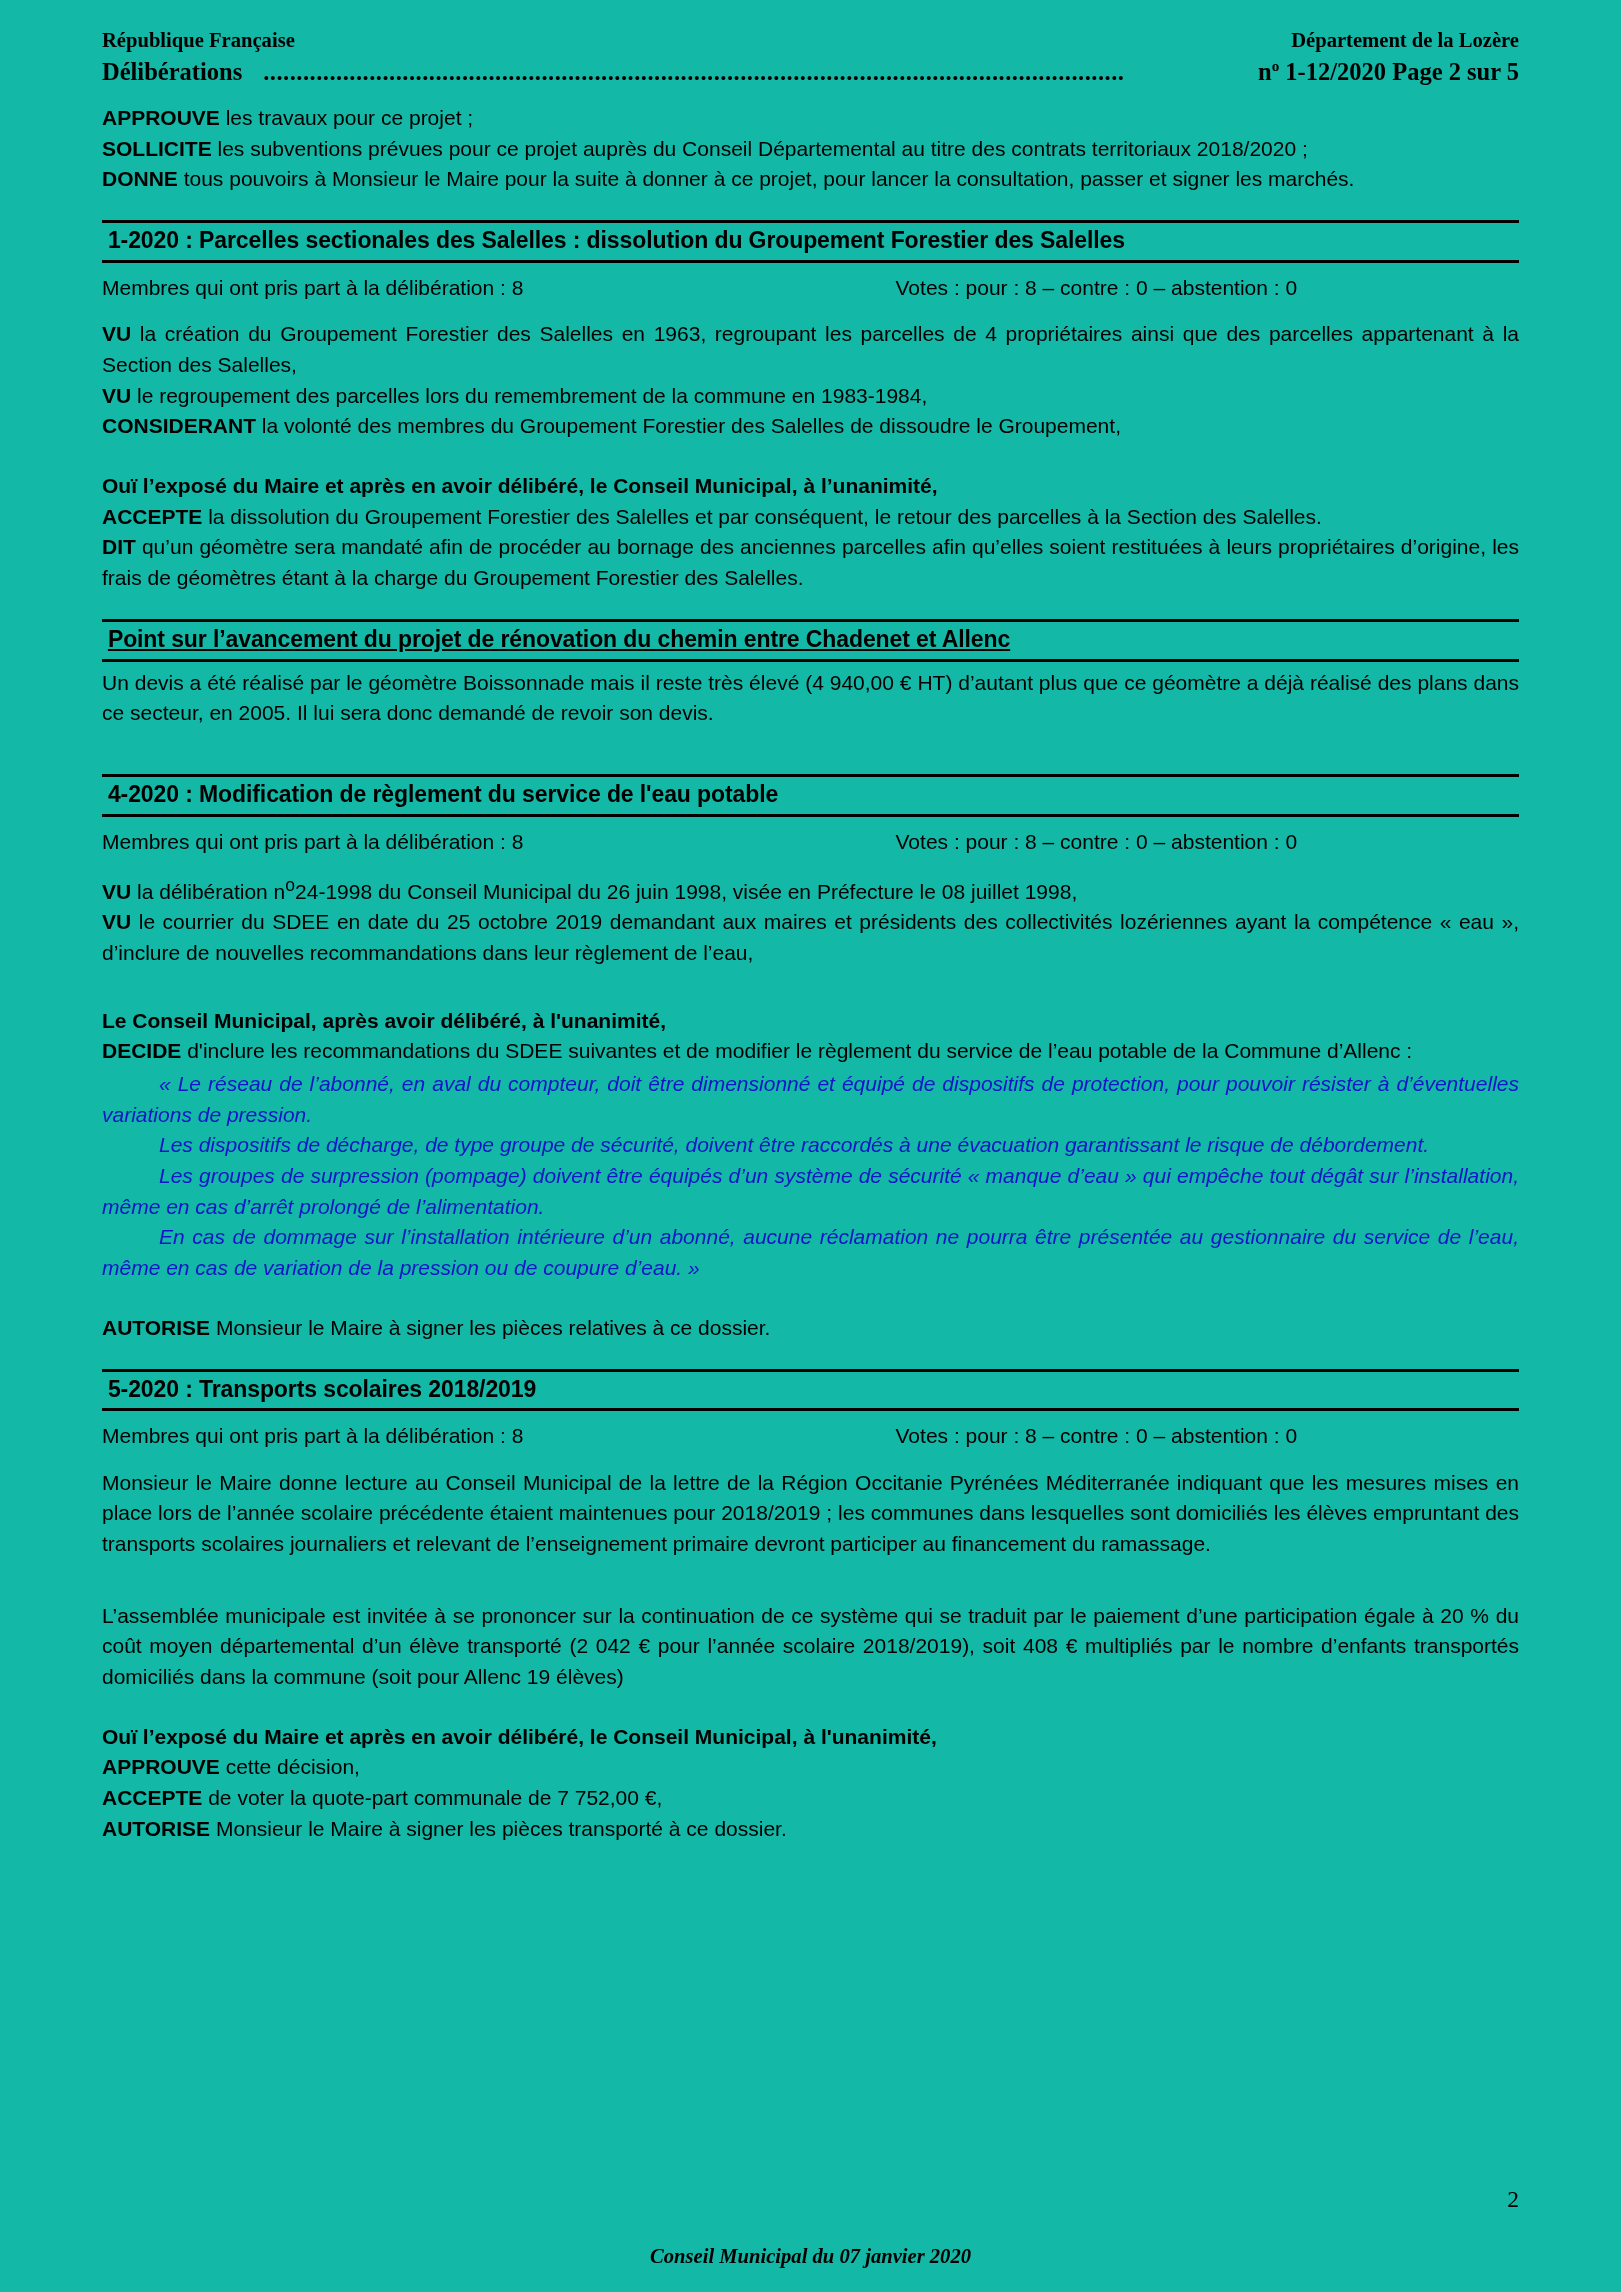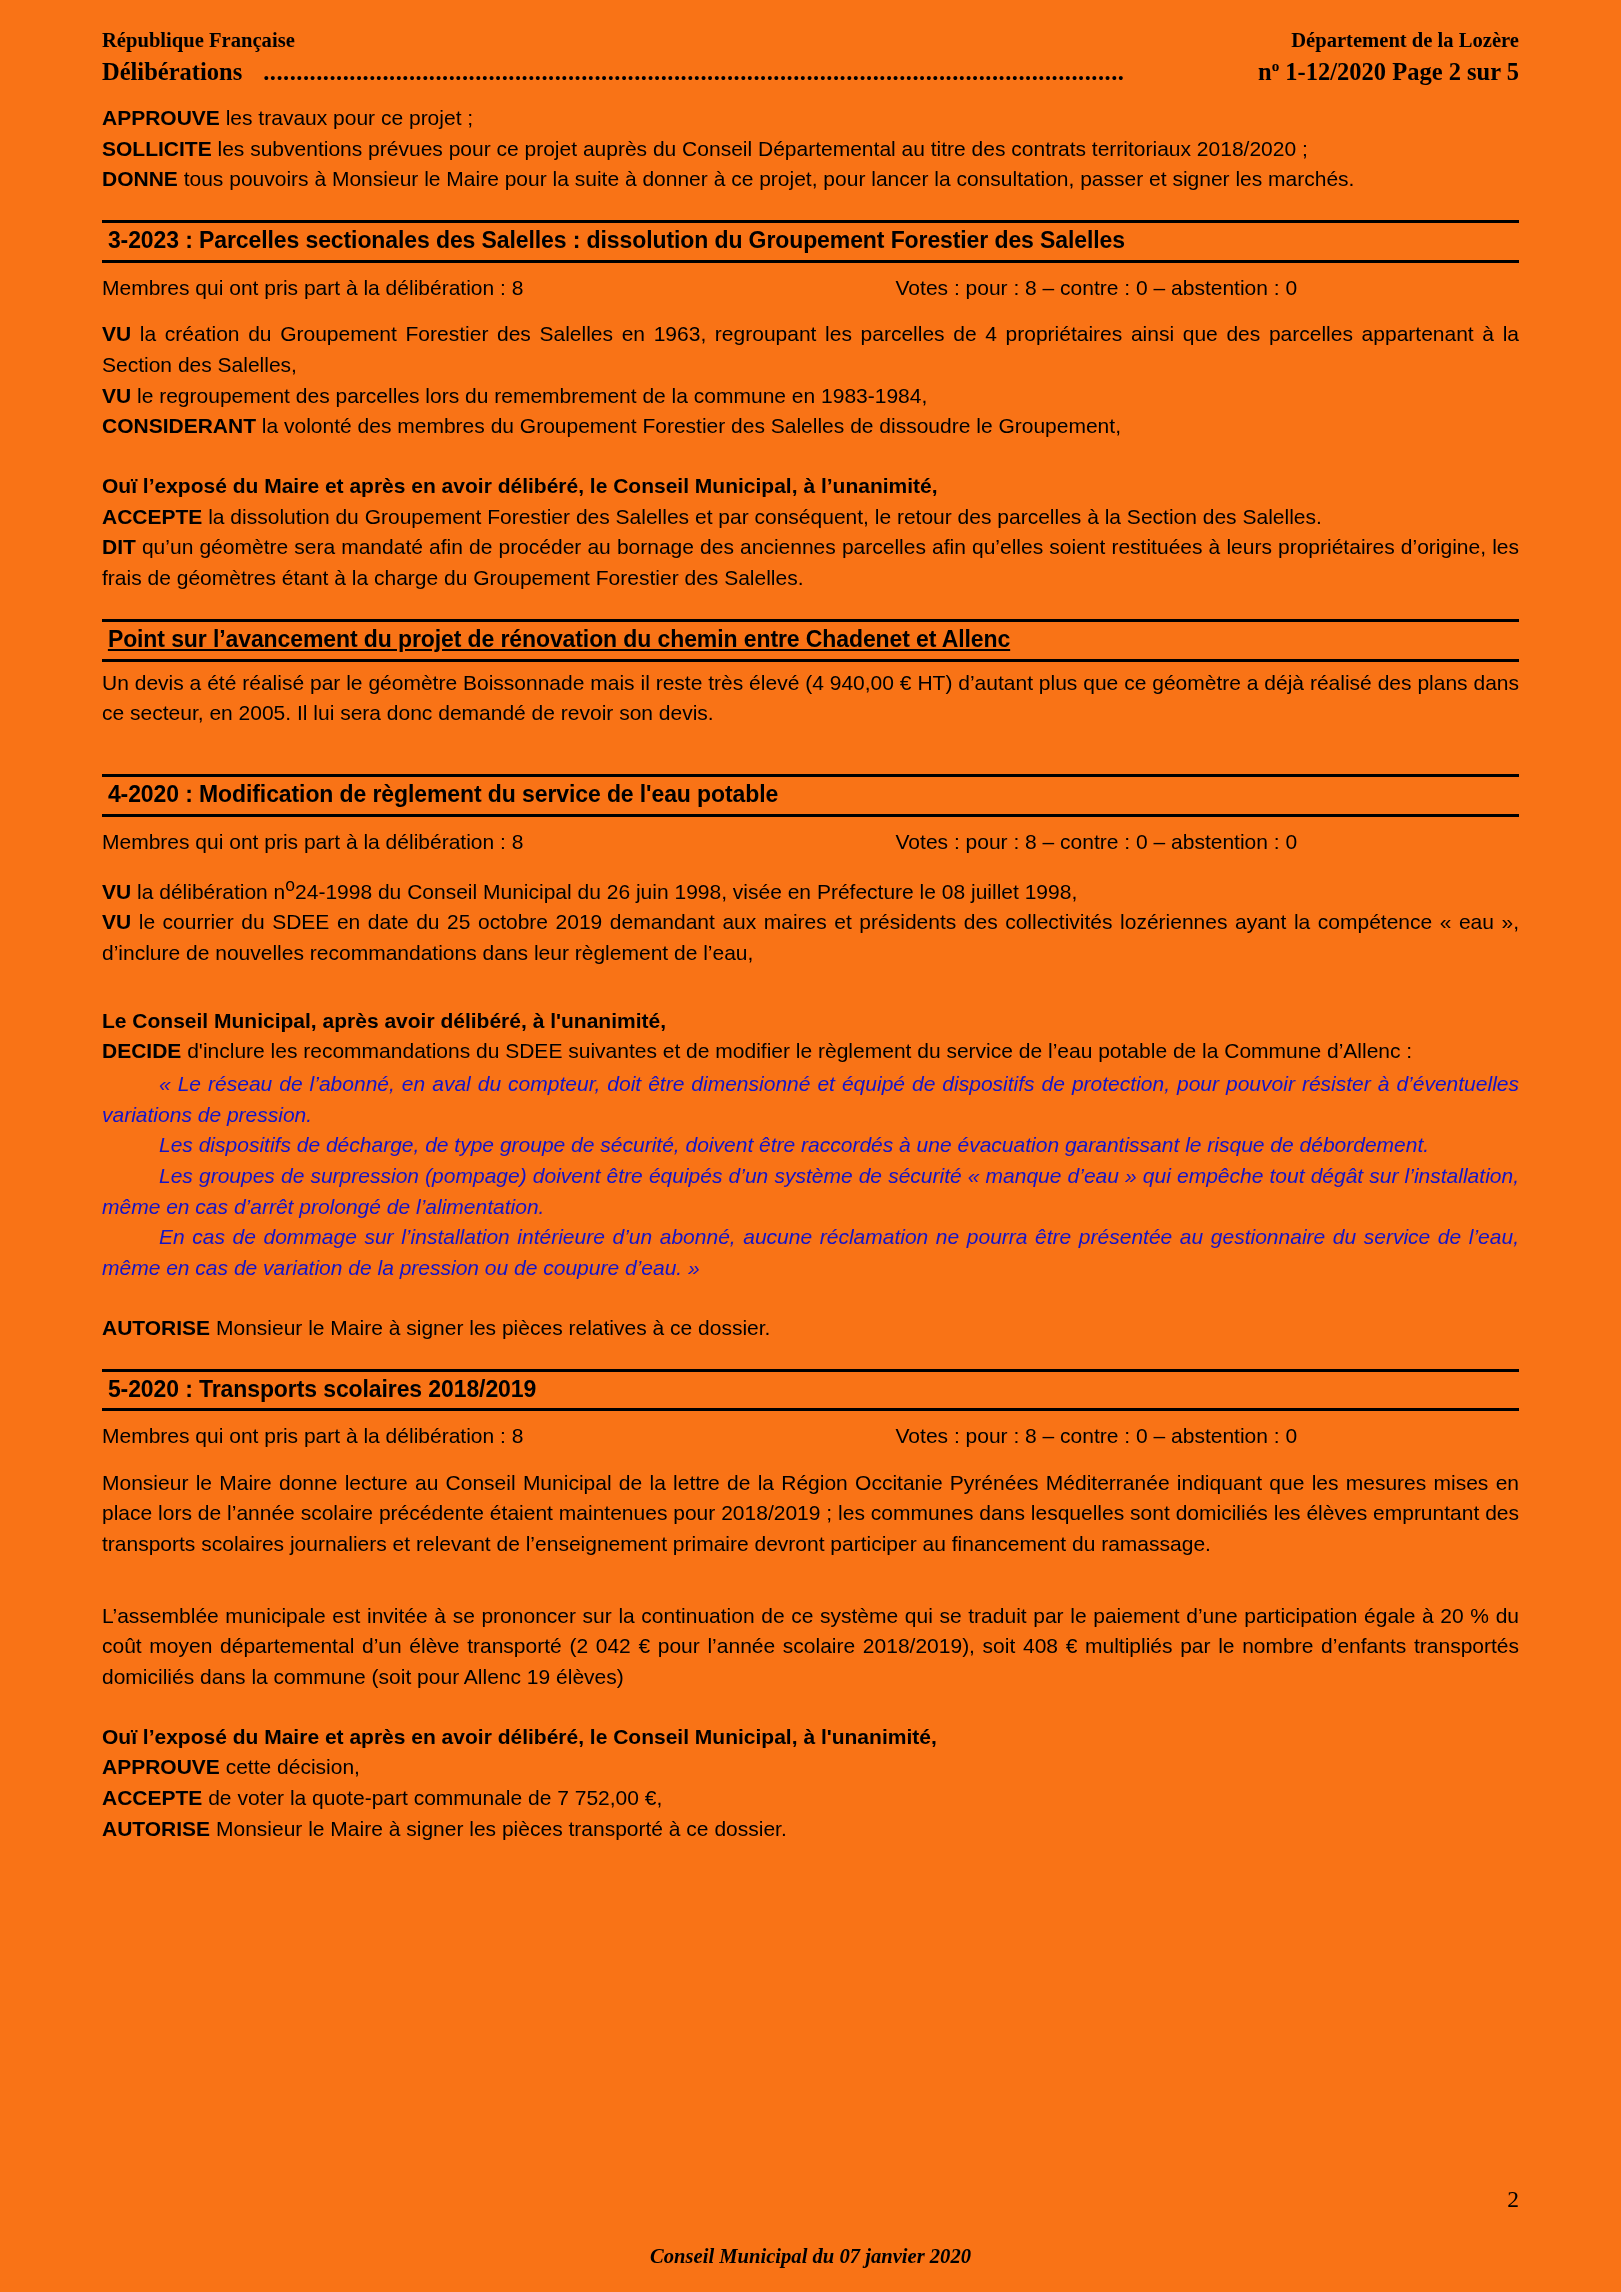--- a/index.html
+++ b/index.html
@@ -4,21 +4,21 @@
 <style>
   html, body {
     margin: 0;
     padding: 0;
     background: #ffffff;
   }
   .page {
     position: relative;
     width: 1621px;
     height: 2293px;
-    background: #f97316;
+    background: #14b8a6;
     box-sizing: border-box;
     padding: 27.4px 102px 0 102px;
     font-family: "Liberation Sans", sans-serif;
     color: #000000;
     overflow: hidden;
   }
 
   
   .doc-header {
     font-family: "Liberation Serif", serif;
@@ -159,21 +159,21 @@
     </div>
   </div>
 
   <div class="body-block">
     <p><span class="b">APPROUVE</span><span> les travaux pour ce projet ;</span></p>
     <p><span class="b">SOLLICITE</span><span> les subventions prévues pour ce projet auprès du Conseil Départemental au titre des contrats territoriaux 2018/2020 ;</span></p>
     <p><span class="b">DONNE</span><span> tous pouvoirs à Monsieur le Maire pour la suite à donner à ce projet, pour lancer la consultation, passer et signer les marchés.</span></p>
   </div>
 
   <div class="section-bar">
-    <span class="t">3-2023 : Parcelles sectionales des Salelles : dissolution du Groupement Forestier des Salelles</span>
+    <span class="t">1-2020 : Parcelles sectionales des Salelles : dissolution du Groupement Forestier des Salelles</span>
   </div>
 
   <div class="votes-row">
     <span class="votes-left">Membres qui ont pris part à la délibération : 8</span>
     <span class="votes-right">Votes : pour : 8 – contre : 0 – abstention : 0</span>
   </div>
 
   <div class="body-block">
     <p><span class="b">VU</span><span> la création du Groupement Forestier des Salelles en 1963, regroupant les parcelles de 4 propriétaires ainsi que des parcelles appartenant à la Section des Salelles,</span></p>
     <p><span class="b">VU</span><span> le regroupement des parcelles lors du remembrement de la commune en 1983-1984,</span></p>

